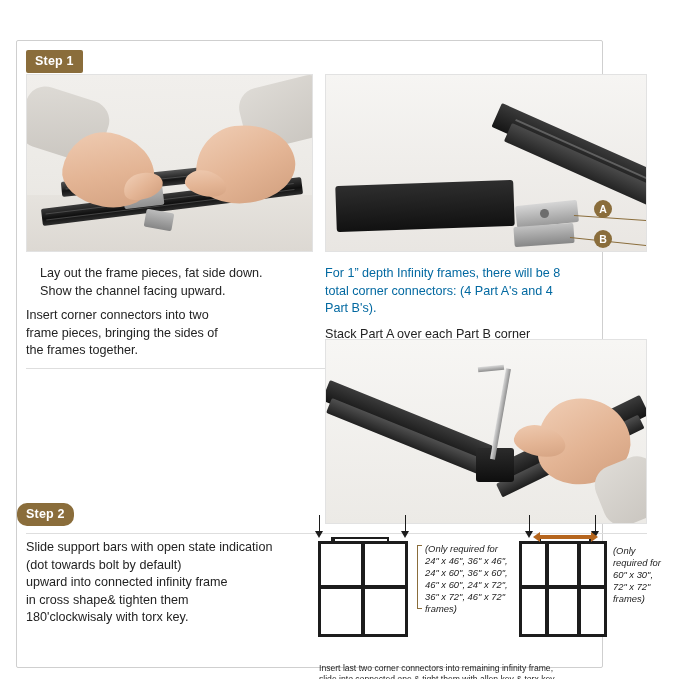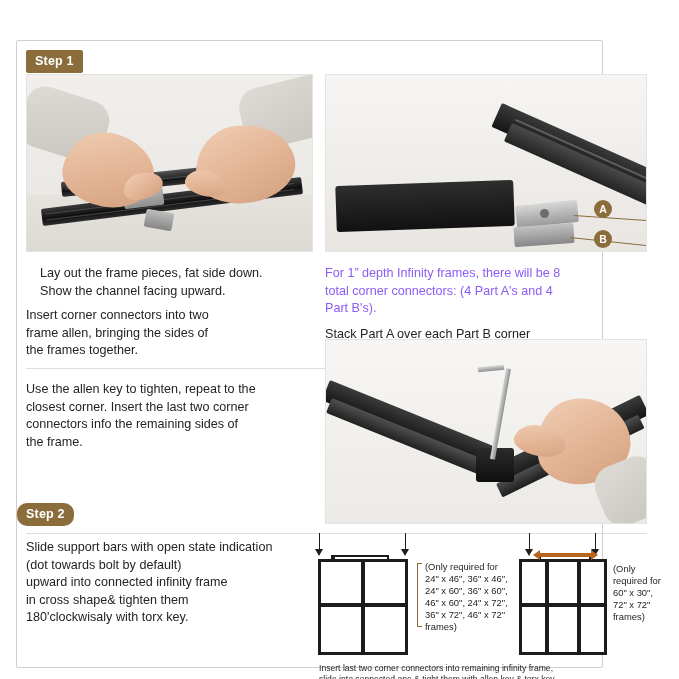--- a/index.html
+++ b/index.html
@@ -57,21 +57,21 @@
   .hline { position: absolute; background: #dedede; height: 1px; }
 
   
   .txt {
     position: absolute;
     font-size: 12.6px;
     line-height: 17.5px;
     color: #232323;
     white-space: pre-line;
   }
-  .txt.brown { color: #8b5cf6; }
+  .txt.brown { color: #0369a1; }
   .txt.small { font-size: 9.4px; line-height: 12px; }
   .txt.tiny { font-size: 8.6px; line-height: 11px; }
 
   
   .photo {
     position: absolute;
     border: 1px solid #e2e2e2;
     overflow: hidden;
     background: #f3f2f0;
   }
@@ -231,35 +231,31 @@
         <span>A</span>
       </div>
       <div class="callout" style="left:268px; top:155px;">
         <span>B</span>
       </div>
     </div>
 
     <div class="txt" style="left:9px; top:224px; width:290px;margin-left:14px;">Lay out the frame pieces, fat side down.
 Show the channel facing upward.</div>
     <div class="txt" style="left:9px; top:266px; width:290px;">Insert corner connectors into two
-frame allen, bringing the sides of
+frame pieces, bringing the sides of
 the frames together.</div>
 
     <div class="txt brown" style="left:308px; top:224px; width:320px;">For 1” depth Infinity frames, there will be 8
 total corner connectors: (4 Part A's and 4
 Part B's).</div>
     <div class="txt" style="left:308px; top:285px; width:322px;">Stack Part A over each Part B corner
 connector before joining the sides of the frame.</div>
 
     <div class="hline" style="left:9px; top:327px; width:621px;"></div>
 
-    <div class="txt" style="left:9px; top:340px; width:292px;">Use the allen key to tighten, repeat to the
-closest corner. Insert the last two corner
-connectors info the remaining sides of
-the frame.</div>
 
     <div class="photo" id="photo3">
       <div style="position:absolute;left:0;top:0;width:100%;height:100%;background:linear-gradient(#f7f6f4,#eceae6);"></div>
 
       <div style="position:absolute;left:4px;top:40px;width:176px;height:22px;background:linear-gradient(#3b3b3b,#141414);transform:rotate(22deg);transform-origin:left top;border-radius:2px;"></div>
       <div style="position:absolute;left:6px;top:58px;width:172px;height:16px;background:linear-gradient(#505050,#202020);transform:rotate(22deg);transform-origin:left top;border-radius:2px;"></div>
 
       <div style="position:absolute;left:168px;top:126px;width:162px;height:22px;background:linear-gradient(#3b3b3b,#141414);transform:rotate(-26deg);transform-origin:left top;border-radius:2px;"></div>
       <div style="position:absolute;left:170px;top:144px;width:158px;height:15px;background:linear-gradient(#4e4e4e,#1e1e1e);transform:rotate(-26deg);transform-origin:left top;border-radius:2px;"></div>
 
@@ -278,21 +274,21 @@
     <div class="step-tag" id="step2-tag">
       <span>Step 2</span>
     </div>
 
     <div class="txt" style="left:9px; top:498px; width:300px;">Slide support bars with open state indication
 (dot towards bolt by default)
 upward into connected infinity frame
 in cross shape&amp; tighten them
 180'clockwisaly with torx key.</div>
 
-    <div class="diagram" style="left:290px; top:492px; width:340px; height:128px;">
+    <div class="diagram" style="left:290px; top:474px; width:340px; height:128px;font-style:italic;">
 
       <div class="arrow-stem" style="left:12px; top:0px; height:18px;"></div>
       <div class="arrow-down" style="left:8px; top:16px;"></div>
       <div class="arrow-stem" style="left:98px; top:0px; height:18px;"></div>
       <div class="arrow-down" style="left:94px; top:16px;"></div>
 
       <div class="dwhitecap" style="left:24px; top:22px; width:58px; height:7px;"></div>
       <div class="dwhitecap" style="left:24px; top:22px; width:0px; height:0px;"></div>
 
       <div class="dframe" style="left:11px; top:26px; width:90px; height:96px;"></div>

